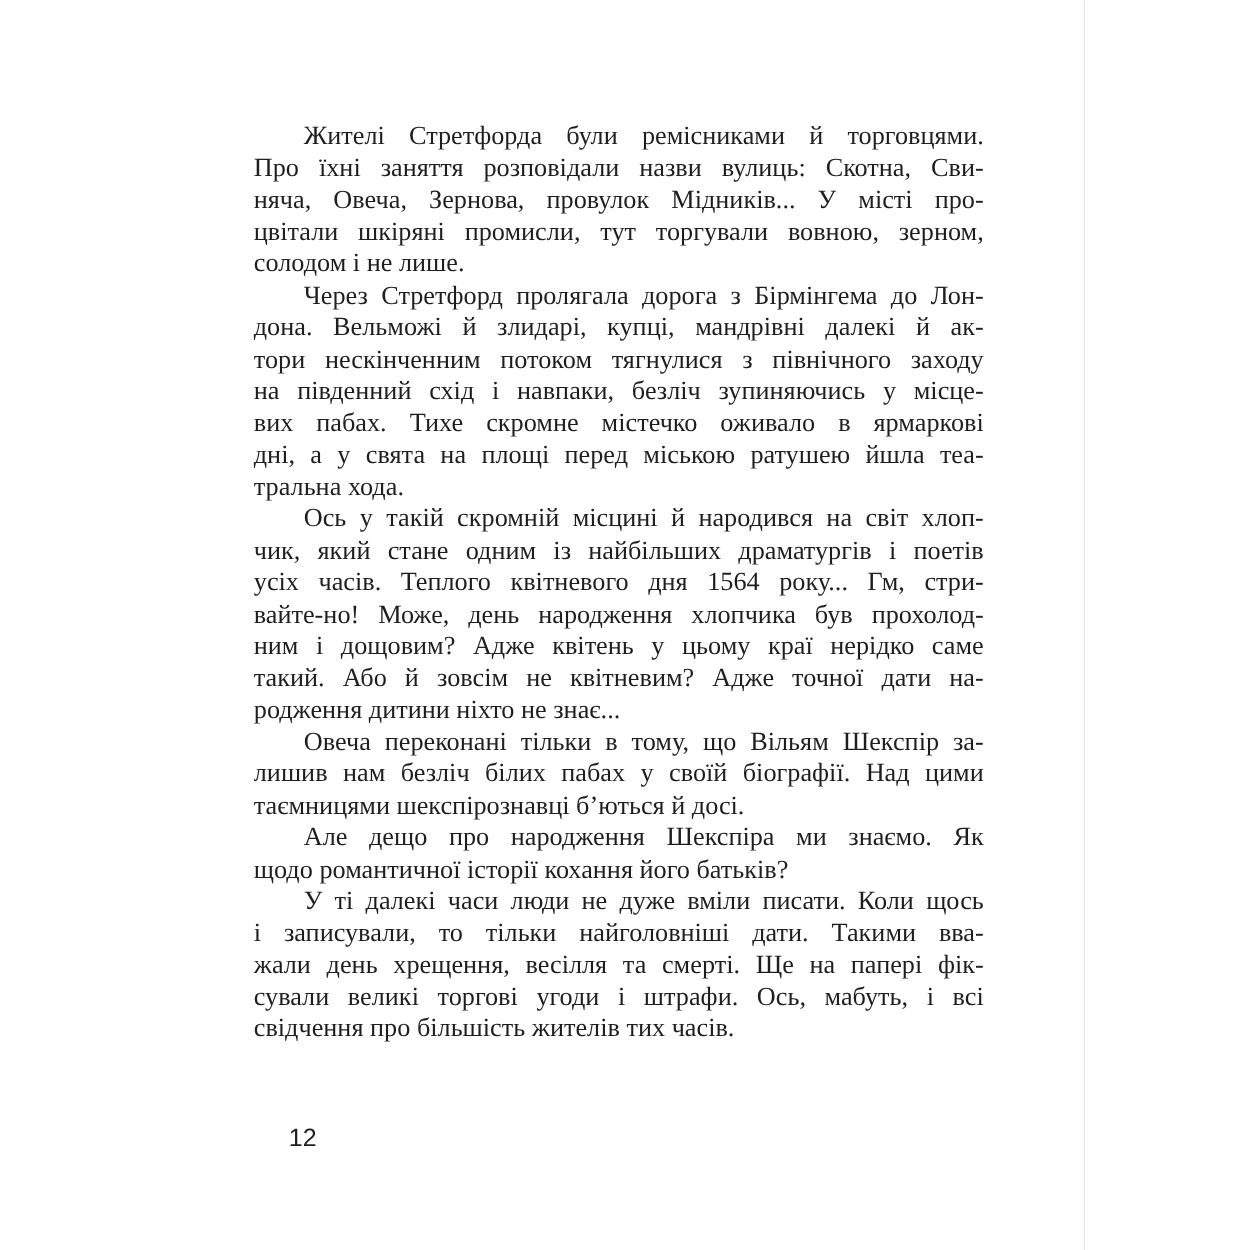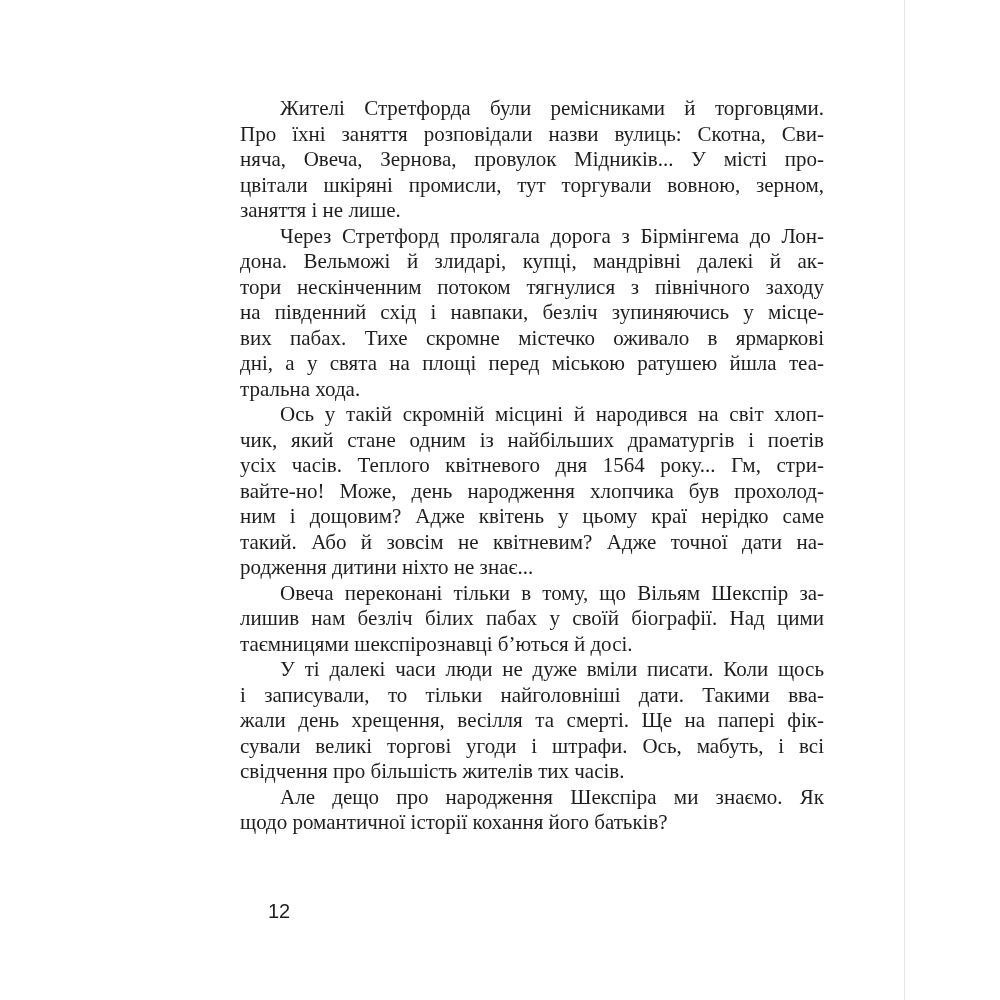--- a/index.html
+++ b/index.html
@@ -15,21 +15,20 @@
     width: 1000px;
     height: 1000px;
     position: relative;
     overflow: hidden;
     background: var(--bg);
   }
   .page {
     position: absolute;
     inset: 0;
     background: var(--bg);
-    margin-left: 37px;
   }
   .text-block {
     position: absolute;
     left: 203px;
     top: 96px;
     width: 584px;
     font-family: "Liberation Serif", "DejaVu Serif", serif;
     font-size: 21px;
     line-height: 25.5px;
     color: var(--text);
@@ -71,21 +70,21 @@
 </head>
 <body>
 
 <div class="page">
   <div class="text-block">
       <div class="paragraph">
         <div class="line first">Жителі Стретфорда були ремісниками й торговцями.</div>
         <div class="line">Про їхні заняття розповідали назви вулиць: Скотна, Сви-</div>
         <div class="line">няча, Овеча, Зернова, провулок Мідників... У місті про-</div>
         <div class="line">цвітали шкіряні промисли, тут торгували вовною, зерном,</div>
-        <div class="line last">заняття і не лише.</div>
+        <div class="line last">солодом і не лише.</div>
       </div>
       <div class="paragraph">
         <div class="line first">Через Стретфорд пролягала дорога з Бірмінгема до Лон-</div>
         <div class="line">дона. Вельможі й злидарі, купці, мандрівні далекі й ак-</div>
         <div class="line">тори нескінченним потоком тягнулися з північного заходу</div>
         <div class="line">на південний схід і навпаки, безліч зупиняючись у місце-</div>
         <div class="line">вих пабах. Тихе скромне містечко оживало в ярмаркові</div>
         <div class="line">дні, а у свята на площі перед міською ратушею йшла теа-</div>
         <div class="line last">тральна хода.</div>
       </div>
@@ -97,26 +96,26 @@
         <div class="line">ним і дощовим? Адже квітень у цьому краї нерідко саме</div>
         <div class="line">такий. Або й зовсім не квітневим? Адже точної дати на-</div>
         <div class="line last">родження дитини ніхто не знає...</div>
       </div>
       <div class="paragraph">
         <div class="line first">Овеча переконані тільки в тому, що Вільям Шекспір за-</div>
         <div class="line">лишив нам безліч білих пабах у своїй біографії. Над цими</div>
         <div class="line last">таємницями шекспірознавці б’ються й досі.</div>
       </div>
       <div class="paragraph">
+        <div class="line first">Але дещо про народження Шекспіра ми знаємо. Як</div>
+        <div class="line last">щодо романтичної історії кохання його батьків?</div>
+      </div>
+      <div class="paragraph">
         <div class="line first">У ті далекі часи люди не дуже вміли писати. Коли щось</div>
         <div class="line">і записували, то тільки найголовніші дати. Такими вва-</div>
         <div class="line">жали день хрещення, весілля та смерті. Ще на папері фік-</div>
         <div class="line">сували великі торгові угоди і штрафи. Ось, мабуть, і всі</div>
         <div class="line last">свідчення про більшість жителів тих часів.</div>
-      </div>
-      <div class="paragraph">
-        <div class="line first">Але дещо про народження Шекспіра ми знаємо. Як</div>
-        <div class="line last">щодо романтичної історії кохання його батьків?</div>
       </div>
     </div>
   <div class="page-number">12</div>
   <div class="page-edge"></div>
 </div>
 
 </body></html>

